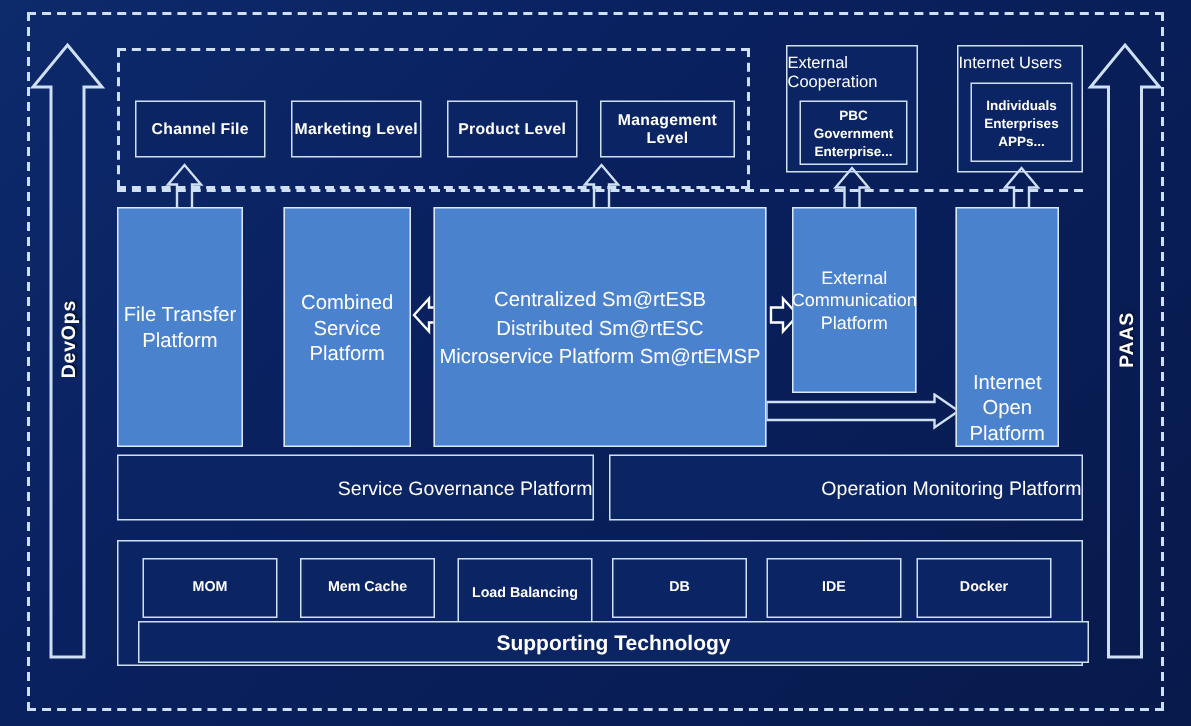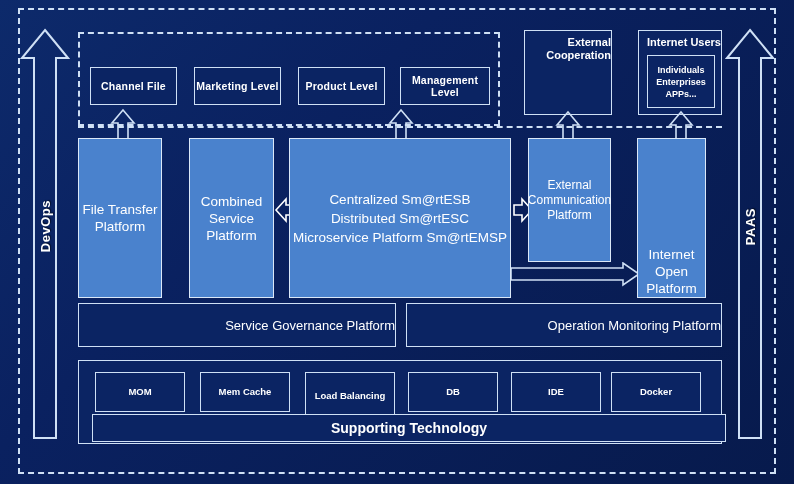--- a/index.html
+++ b/index.html
@@ -50,22 +50,22 @@
 
   .lvl-box { font-size: 10.5px; font-weight: bold; letter-spacing: .2px; }
 
   .grp-dash {
     position: absolute;
     border: 2px dashed #cfe0f5;
   }
 
   .grp-head {
     position: absolute;
-    color: #ffffff; font-size: 11px; font-weight: bold;
-    text-align: right; width: 100%;
+    color: #ffffff; font-size: 11px; font-weight: normal;
+    text-align: left; width: 100%;
     line-height: 13px;
   }
 
   .plat-txt { font-size: 13.5px; line-height: 17px; }
   .plat-txt-sm { font-size: 12px; line-height: 15px; }
   .center-txt { font-size: 13.5px; line-height: 19px; }
 
   .band-box { font-size: 13px; justify-content: flex-end; }
   .tech-box { font-size: 9.5px; font-weight: bold; line-height: 12px; }
   .support-box { font-size: 14px; font-weight: bold; }
@@ -109,20 +109,23 @@
     <span>Product Level</span>
   </div>
   <div class="box dark-box lvl-box" style="left:400px; top:67px; width:90px; height:38px;">
     <span>Management Level</span>
   </div>
 
   <div class="box dark-box" style="left:524px; top:30px; width:88px; height:85px; display:block;">
     <div class="grp-head" style="top:5px;">
       <span>External Cooperation</span>
     </div>
+    <div class="box dark-box small-inner" style="left:8px; top:36px; width:72px; height:43px; padding:2px;">
+      <span>PBC Government Enterprise...</span>
+    </div>
   </div>
 
   <div class="box dark-box" style="left:638px; top:30px; width:84px; height:85px; display:block;">
     <div class="grp-head" style="top:5px;">
       <span>Internet Users</span>
     </div>
     <div class="box dark-box small-inner" style="left:8px; top:24px; width:68px; height:53px; padding:2px;">
       <span>Individuals Enterprises APPs...</span>
     </div>
   </div>

